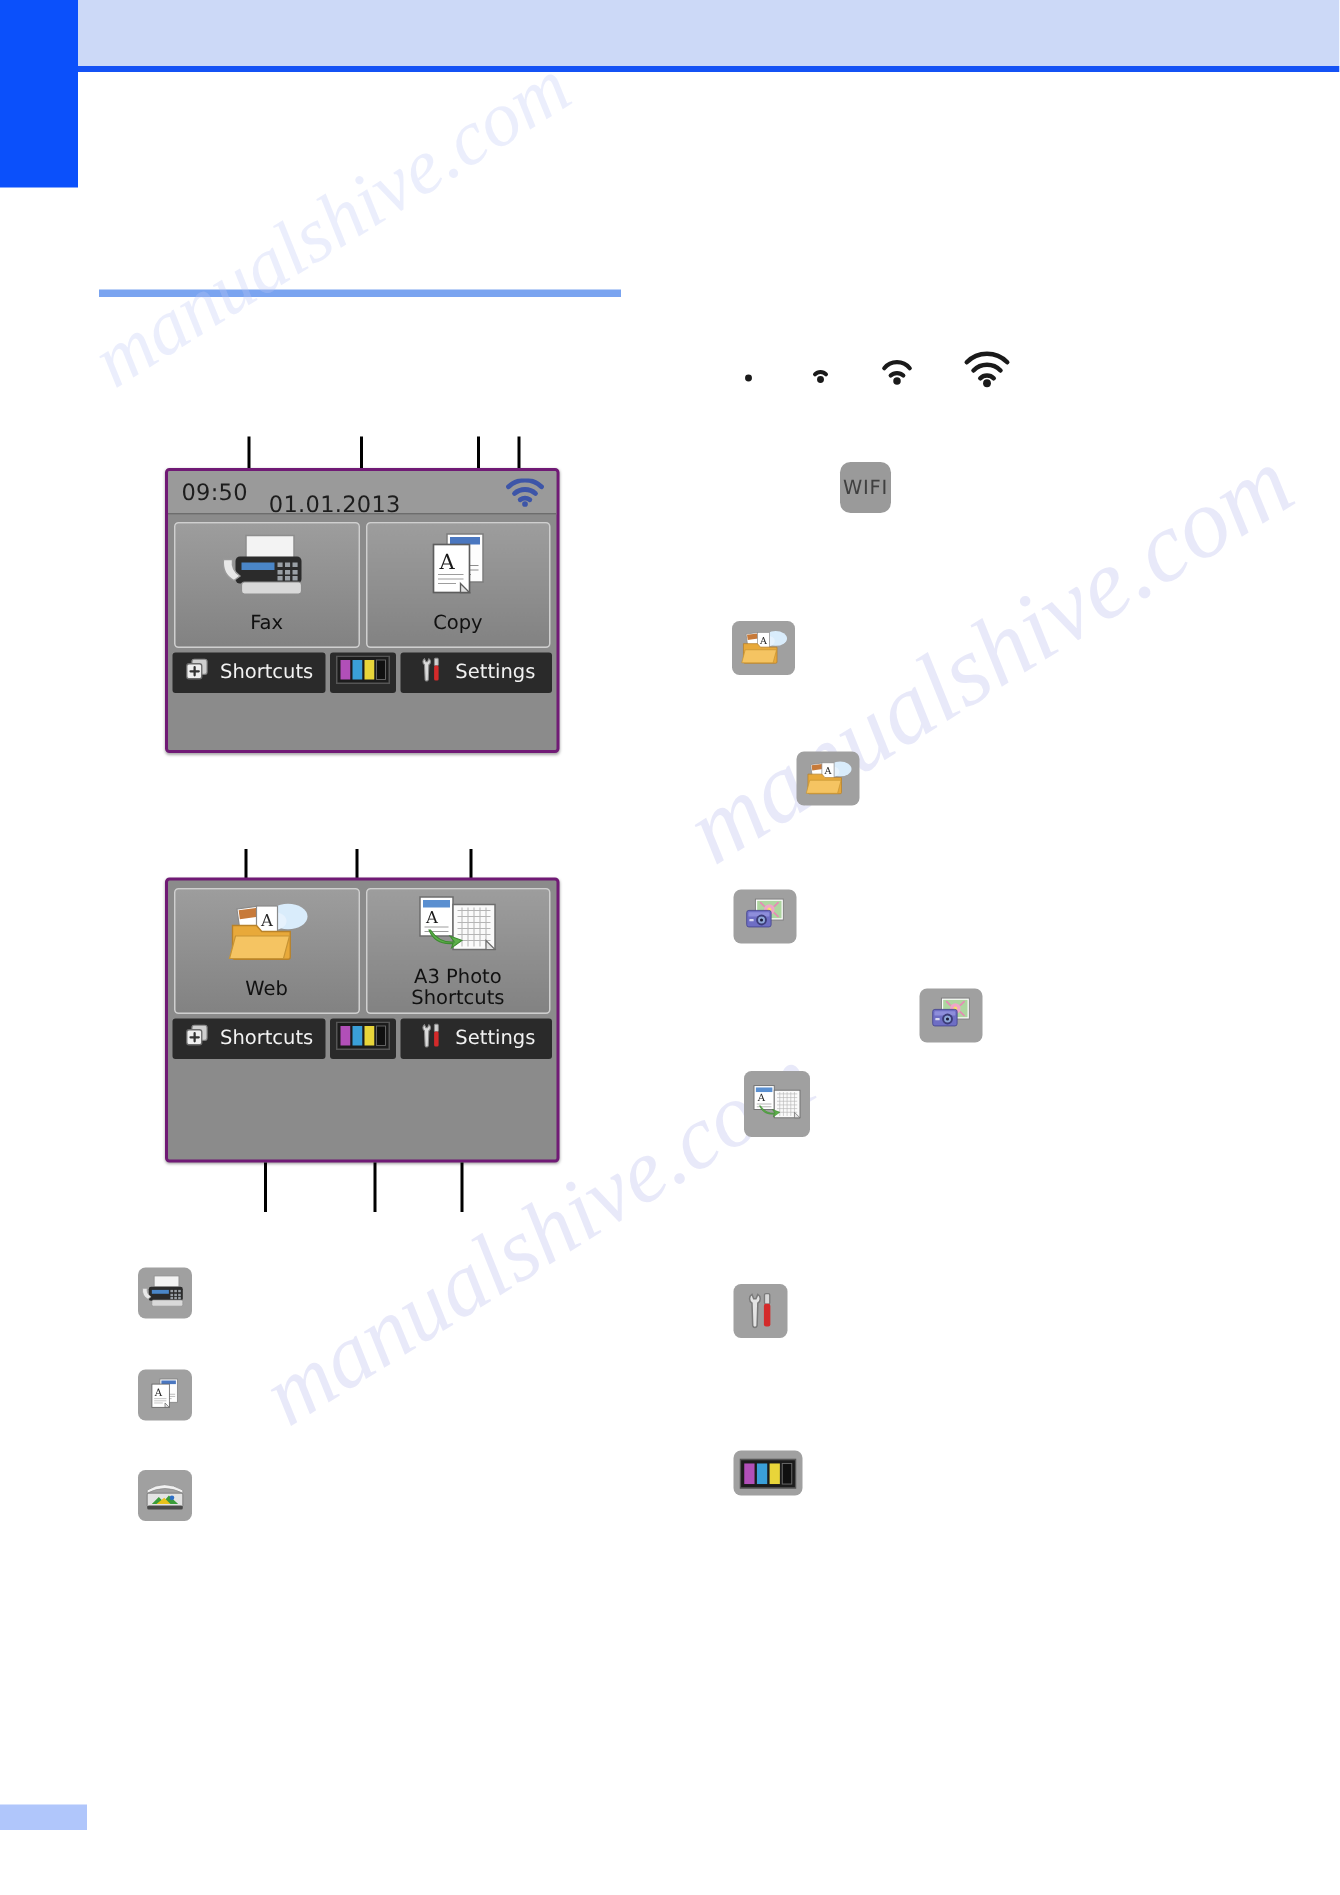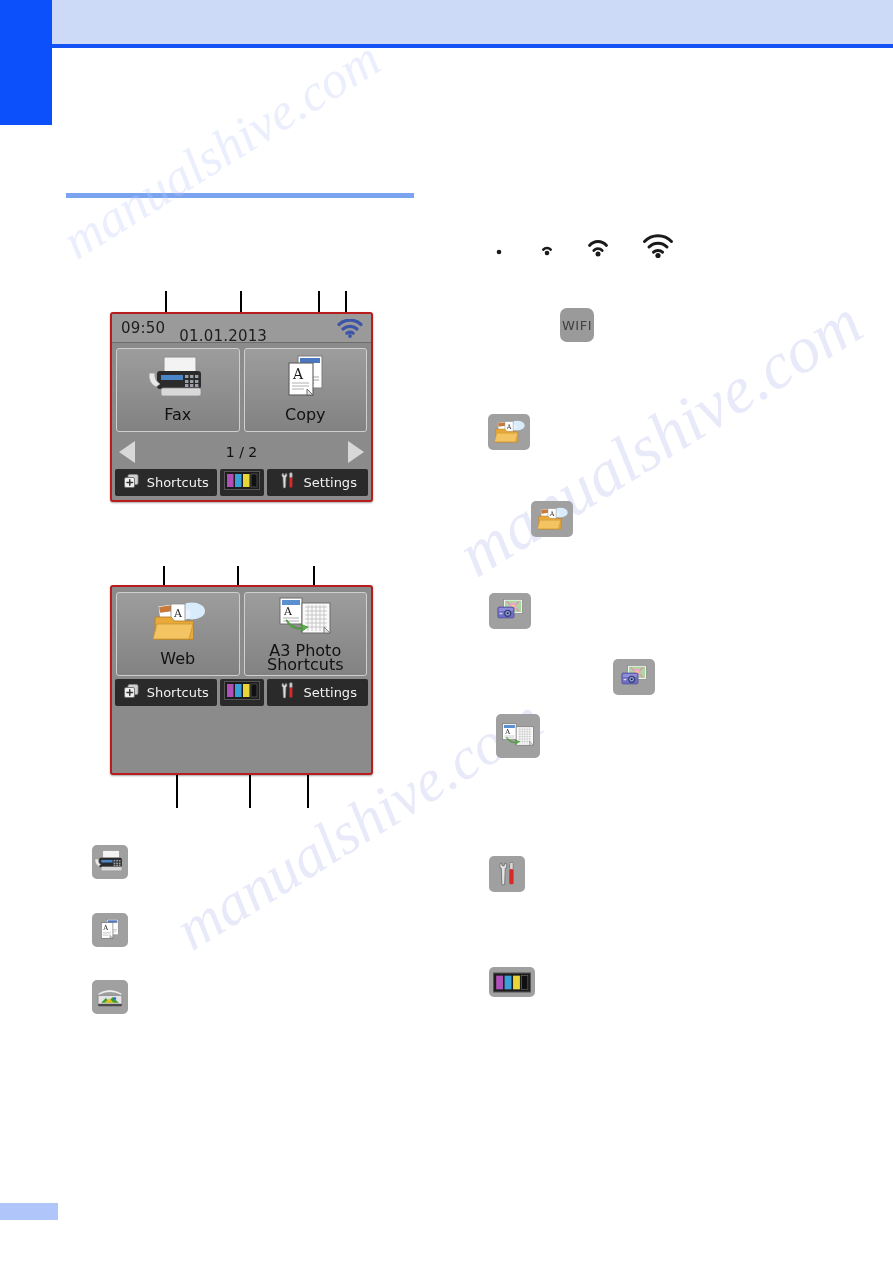--- a/index.html
+++ b/index.html
@@ -22,21 +22,21 @@
     font-family:"Liberation Serif", serif;font-style:italic;
     white-space:nowrap;pointer-events:none;user-select:none;
   }
   #wm1{left:430px;top:400px;font-size:66px;transform:rotate(-32deg);}
   #wm2{left:150px;top:790px;font-size:60px;transform:rotate(-32deg);}
   #wm3{left:40px;top:120px;font-size:52px;transform:rotate(-32deg);
        color:rgba(190,200,245,0.30);}
 
   
   .lcd{
-    background:#8b8b8b;border:2px solid #b91c1c;border-radius:3px;
+    background:#8b8b8b;border:2px solid #701a75;border-radius:3px;
     box-shadow:0 1px 2px rgba(0,0,0,.35);overflow:hidden;
   }
   .lcd-status{
     height:28px;background:#9a9a9a;border-bottom:1px solid #6d6d6d;
     display:flex;align-items:center;position:relative;
   }
   .lcd-time{
     font-size:15px;color:#1d1d1d;padding-left:9px;letter-spacing:.2px;
     font-family:"DejaVu Sans", sans-serif;
   }
@@ -48,21 +48,21 @@
   .lcd-wifi{position:absolute;right:8px;top:5px;}
 
   .lcd-apps{display:flex;padding:5px 4px 3px 4px;gap:4px;}
   .app-btn{
     flex:1;height:84px;border:1px solid #cfcfcf;border-radius:3px;
     background:linear-gradient(#9d9d9d,#828282);
     display:flex;flex-direction:column;align-items:center;
     justify-content:flex-start;padding-top:4px;box-sizing:border-box;
   }
   .app-label{
-    font-size:16px;color:#111;margin-top:1px;line-height:13px;text-align:left;
+    font-size:13px;color:#111;margin-top:1px;line-height:13px;text-align:left;
     font-family:"DejaVu Sans", sans-serif;
   }
 
   .lcd-pager{
     height:34px;display:flex;align-items:center;justify-content:space-between;
     padding:0 7px;
   }
   .pager-text{font-size:14px;color:#111;font-family:"DejaVu Sans", sans-serif;}
   .arrow{width:0;height:0;}
   .arrow-l{border-top:11px solid transparent;border-bottom:11px solid transparent;
@@ -170,25 +170,20 @@
             <line x1="18" y1="36" x2="30" y2="36"></line>
           </g>
           <path d="M33 36 l6 6 h-6 z" fill="#e2e2e2" stroke="#5d5d5d" stroke-width="0.9"></path>
         </svg>
       </span>
       <span class="app-label">Copy</span>
     </div>
 
   </div>
 
-  <div class="lcd-pager">
-    <div class="arrow arrow-l"></div>
-    <span class="pager-text">1 / 2</span>
-    <div class="arrow arrow-r"></div>
-  </div>
 
   <div class="lcd-bottom">
     <div class="bb bb-wide">
       <span>
         <svg width="17" height="16" viewBox="0 0 17 16">
           <rect x="5" y="1.5" width="10" height="10" rx="1.5" fill="#cfcfcf" stroke="#8a8a8a" stroke-width="0.8"></rect>
           <rect x="1.5" y="4.5" width="10" height="10" rx="1.5" fill="#efefef" stroke="#6a6a6a" stroke-width="0.9"></rect>
           <path d="M6.5 7.2h3.5M6.5 11.8h3.5M6.5 9.5h3.5" stroke="none"></path>
           <path d="M4 9.5h5.5M6.75 6.8v5.4" stroke="#333" stroke-width="1.5" stroke-linecap="round"></path>
         </svg>

